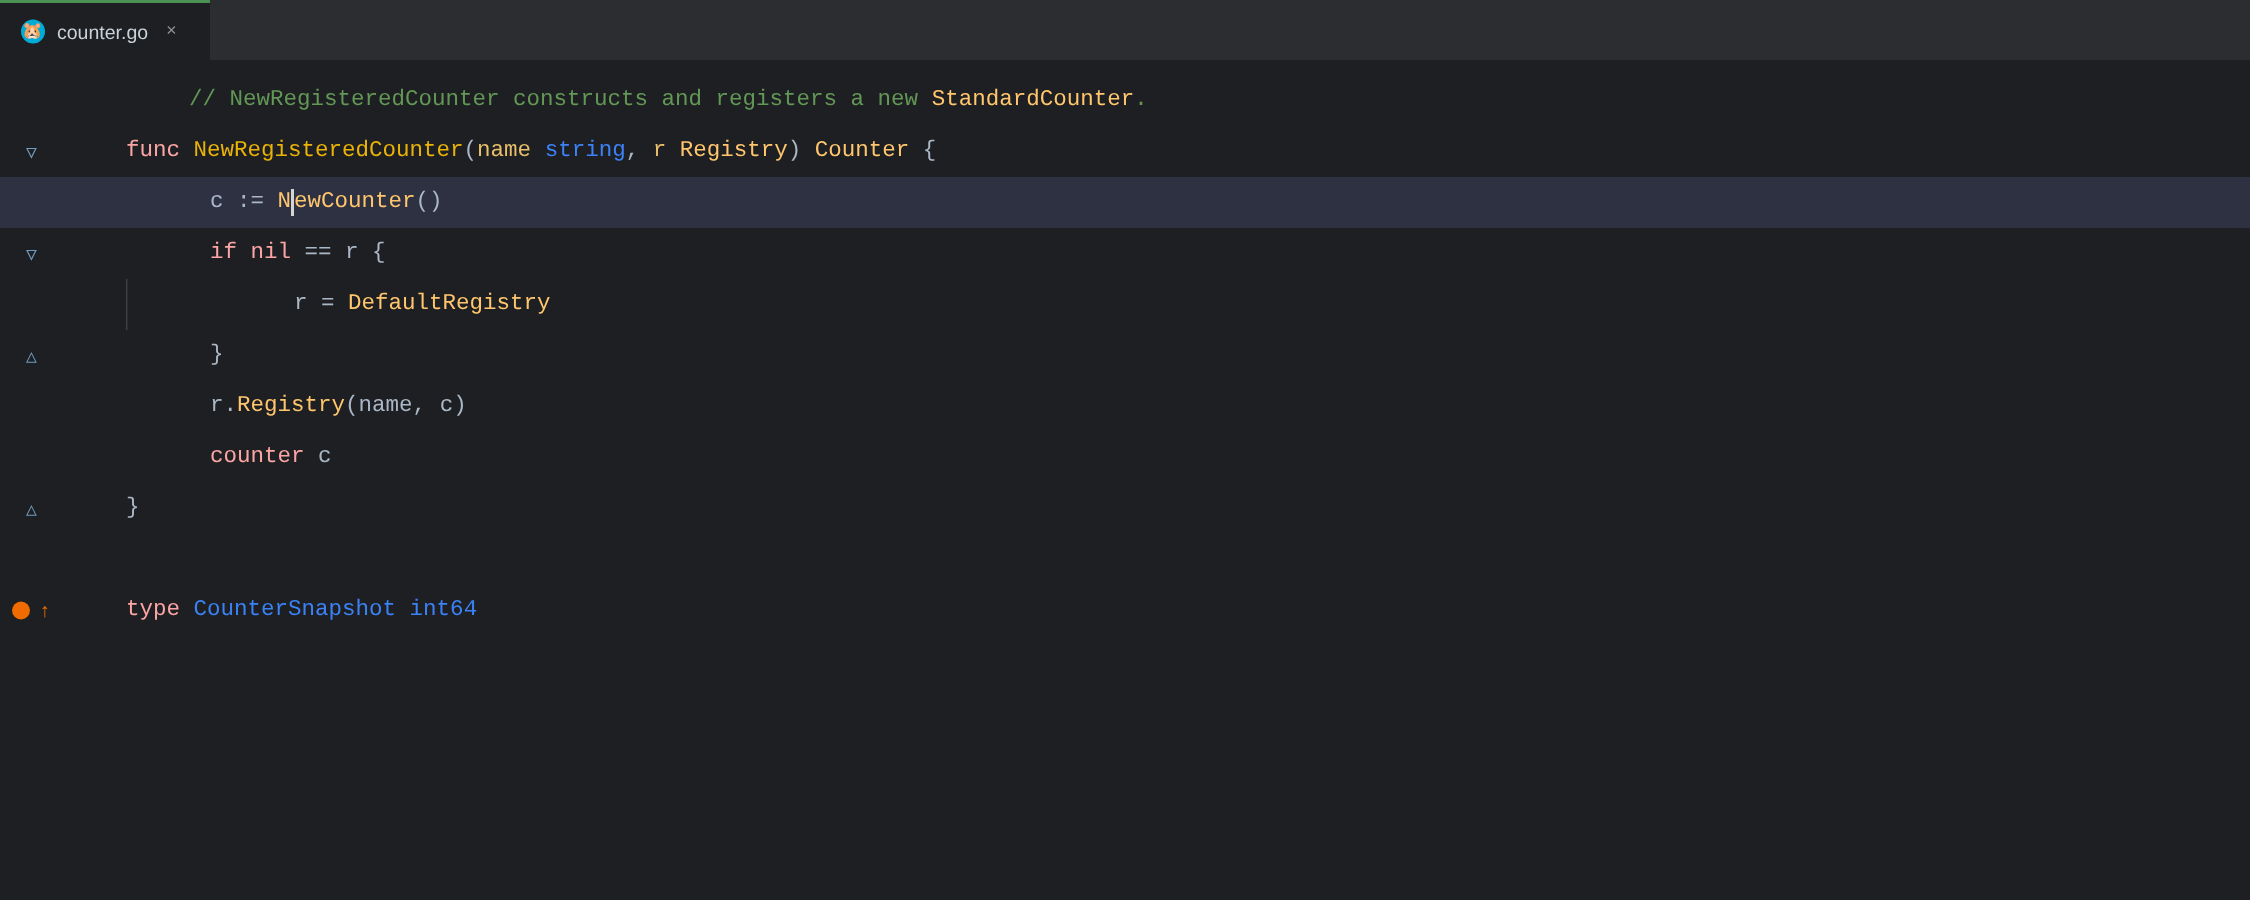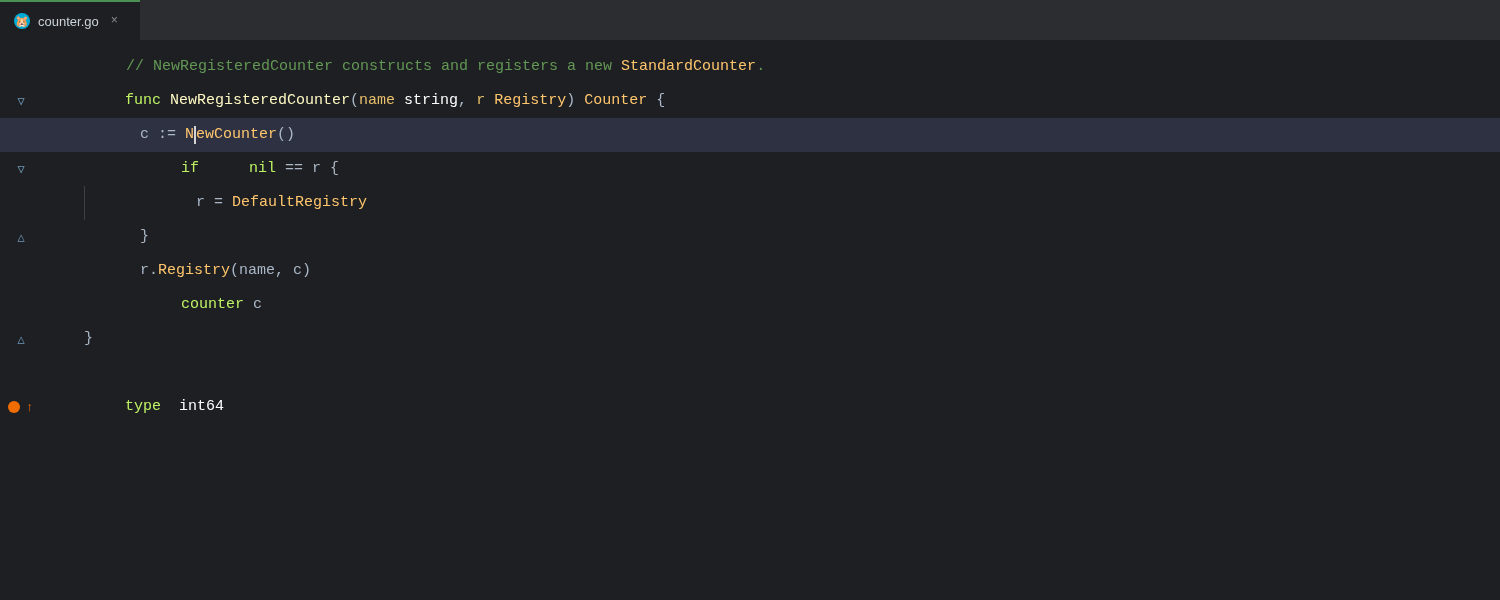--- a/index.html
+++ b/index.html
@@ -118,24 +118,24 @@
       flex: 1;
       height: 34px;
       display: flex;
       align-items: center;
       font-size: 15px;
       line-height: 34px;
       white-space: pre;
     }
 
     .c-comment { color: #629755; }
-    .c-keyword { color: #bef264; margin-left: 41px; }
-    .c-function { color: #fef9c3; }
+    .c-keyword { color: #fca5a5; }
+    .c-function { color: #eab308; }
     .c-param { color: #e8bf6a; }
-    .c-type { color: #ffffff; }
+    .c-type { color: #3b82f6; }
     .c-interface { color: #ffc66d; }
     .c-return-type { color: #ffc66d; }
     .c-plain { color: #a9b7c6; }
     .c-var { color: #a9b7c6; }
     .c-call { color: #ffc66d; }
     .c-highlight { color: #ffc66d; }
     .c-paren { color: #a9b7c6; }
 
     .cursor-line {
       background-color: #2d3142;
@@ -292,19 +292,19 @@
       </div>
 
 
       <div class="line">
         <div class="line-gutter">
           <span class="breakpoint"></span>
           <span style="position:absolute; left: 26px; color: #f06c00; font-size: 13px;">↑</span>
         </div>
         <div class="line-content">
           <span style="display:inline-block; width:14px;"></span>
-          <span class="c-keyword">type</span><span class="c-plain"> </span><span class="c-plain"> </span><span class="c-type">int64</span>
+          <span class="c-keyword">type</span><span class="c-plain"> </span><span class="c-type">CounterSnapshot</span><span class="c-plain"> </span><span class="c-type">int64</span>
         </div>
       </div>
 
     </div>
   </div>
 </div>
 
 </body></html>

